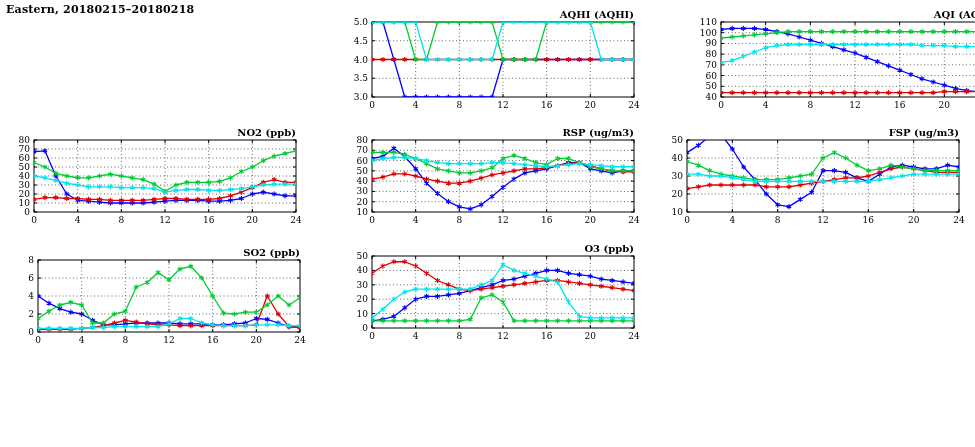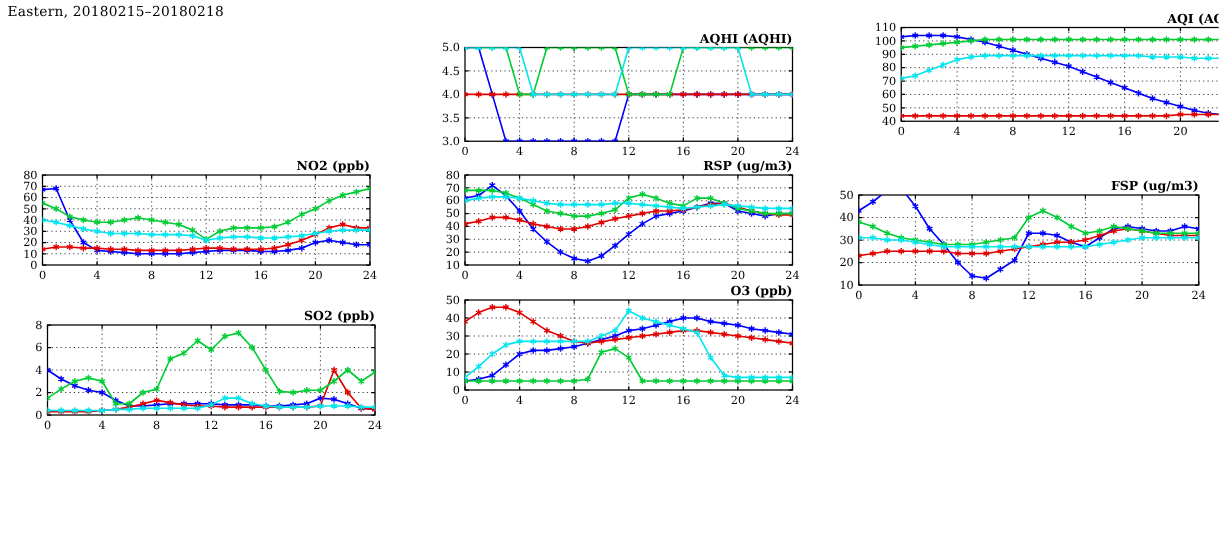--- a/index.html
+++ b/index.html
@@ -13,21 +13,21 @@
     font-family: "DejaVu Serif", serif;
     color: #000;
     position: relative;
     overflow: hidden;
   }
   #page-title {
     position: absolute;
     left: 6px;
     top: 3px;
     font-family: "DejaVu Serif", serif;
-    font-weight: normal;
+    font-weight: bold;
     font-size: 11px;
     letter-spacing: 0.2px;
     white-space: nowrap;
   }
   .panel {
     position: absolute;
   }
   .panel svg {
     display: block;
   }
@@ -39,21 +39,21 @@
   .tick-label {
     font-family: "DejaVu Serif", serif;
     font-size: 9px;
   }
 </style>
 </head>
 <body>
 
 <div id="page-title">Eastern, 20180215–20180218</div>
 
-<div class="panel" id="panel-aqhi" style="left:340px; top:8px;margin-top:16px;">
+<div class="panel" id="panel-aqhi" style="left:340px; top:8px;">
     <svg width="300" height="105" viewBox="0 0 300 105">
       <text x="294" y="10" text-anchor="end" class="plot-title">AQHI (AQHI)</text>
       <line x1="75.66666666666666" y1="14" x2="75.66666666666666" y2="89" stroke="#000" stroke-width="0.6" stroke-dasharray="1,2.5"></line>
       <line x1="119.33333333333333" y1="14" x2="119.33333333333333" y2="89" stroke="#000" stroke-width="0.6" stroke-dasharray="1,2.5"></line>
       <line x1="163" y1="14" x2="163" y2="89" stroke="#000" stroke-width="0.6" stroke-dasharray="1,2.5"></line>
       <line x1="206.66666666666666" y1="14" x2="206.66666666666666" y2="89" stroke="#000" stroke-width="0.6" stroke-dasharray="1,2.5"></line>
       <line x1="250.33333333333334" y1="14" x2="250.33333333333334" y2="89" stroke="#000" stroke-width="0.6" stroke-dasharray="1,2.5"></line>
       <line x1="32" y1="70.25" x2="294" y2="70.25" stroke="#000" stroke-width="0.6" stroke-dasharray="1,2.5"></line>
       <line x1="32" y1="51.5" x2="294" y2="51.5" stroke="#000" stroke-width="0.6" stroke-dasharray="1,2.5"></line>
       <line x1="32" y1="32.75" x2="294" y2="32.75" stroke="#000" stroke-width="0.6" stroke-dasharray="1,2.5"></line>
@@ -339,21 +339,21 @@
         <path d="M32.00,27.91L32.00,33.11 M34.25,29.21L29.75,31.81 M34.25,31.81L29.75,29.21 M42.92,25.86L42.92,31.06 M45.17,27.16L40.67,29.76 M45.17,29.76L40.67,27.16 M53.83,17.63L53.83,22.83 M56.08,18.93L51.58,21.53 M56.08,21.53L51.58,18.93 M64.75,25.86L64.75,31.06 M67.00,27.16L62.50,29.76 M67.00,29.76L62.50,27.16 M75.67,38.20L75.67,43.40 M77.92,39.50L73.42,42.10 M77.92,42.10L73.42,39.50 M86.58,52.60L86.58,57.80 M88.83,53.90L84.33,56.50 M88.83,56.50L84.33,53.90 M97.50,62.89L97.50,68.09 M99.75,64.19L95.25,66.79 M99.75,66.79L95.25,64.19 M108.42,71.11L108.42,76.31 M110.67,72.41L106.17,75.01 M110.67,75.01L106.17,72.41 M119.33,76.26L119.33,81.46 M121.58,77.56L117.08,80.16 M121.58,80.16L117.08,77.56 M130.25,78.31L130.25,83.51 M132.50,79.61L128.00,82.21 M132.50,82.21L128.00,79.61 M141.17,74.20L141.17,79.40 M143.42,75.50L138.92,78.10 M143.42,78.10L138.92,75.50 M152.08,65.97L152.08,71.17 M154.33,67.27L149.83,69.87 M154.33,69.87L149.83,67.27 M163.00,56.71L163.00,61.91 M165.25,58.01L160.75,60.61 M165.25,60.61L160.75,58.01 M173.92,48.49L173.92,53.69 M176.17,49.79L171.67,52.39 M176.17,52.39L171.67,49.79 M184.83,42.31L184.83,47.51 M187.08,43.61L182.58,46.21 M187.08,46.21L182.58,43.61 M195.75,40.26L195.75,45.46 M198.00,41.56L193.50,44.16 M198.00,44.16L193.50,41.56 M206.67,38.20L206.67,43.40 M208.92,39.50L204.42,42.10 M208.92,42.10L204.42,39.50 M217.58,35.11L217.58,40.31 M219.83,36.41L215.33,39.01 M219.83,39.01L215.33,36.41 M228.50,32.03L228.50,37.23 M230.75,33.33L226.25,35.93 M230.75,35.93L226.25,33.33 M239.42,32.03L239.42,37.23 M241.67,33.33L237.17,35.93 M241.67,35.93L237.17,33.33 M250.33,38.20L250.33,43.40 M252.58,39.50L248.08,42.10 M252.58,42.10L248.08,39.50 M261.25,40.26L261.25,45.46 M263.50,41.56L259.00,44.16 M263.50,44.16L259.00,41.56 M272.17,42.31L272.17,47.51 M274.42,43.61L269.92,46.21 M274.42,46.21L269.92,43.61 M283.08,40.26L283.08,45.46 M285.33,41.56L280.83,44.16 M285.33,44.16L280.83,41.56 M294.00,40.26L294.00,45.46 M296.25,41.56L291.75,44.16 M296.25,44.16L291.75,41.56 " stroke="#0000ff" stroke-width="1.1" fill="none"></path>
         <path d="M32.00,51.09L42.92,49.03L53.83,45.94L64.75,45.94L75.67,48.00L86.58,51.09L97.50,53.14L108.42,55.20L119.33,55.20L130.25,53.14L141.17,50.06L152.08,46.97L163.00,44.91L173.92,42.86L184.83,40.80L195.75,40.80L206.67,39.77L217.58,37.71L228.50,35.66L239.42,34.63L250.33,37.71L261.25,40.80L272.17,42.86L283.08,43.89L294.00,43.89" fill="none" stroke="#e00000" stroke-width="1.3" stroke-linejoin="round"></path>
         <path d="M32.00,48.49L32.00,53.69 M34.25,49.79L29.75,52.39 M34.25,52.39L29.75,49.79 M42.92,46.43L42.92,51.63 M45.17,47.73L40.67,50.33 M45.17,50.33L40.67,47.73 M53.83,43.34L53.83,48.54 M56.08,44.64L51.58,47.24 M56.08,47.24L51.58,44.64 M64.75,43.34L64.75,48.54 M67.00,44.64L62.50,47.24 M67.00,47.24L62.50,44.64 M75.67,45.40L75.67,50.60 M77.92,46.70L73.42,49.30 M77.92,49.30L73.42,46.70 M86.58,48.49L86.58,53.69 M88.83,49.79L84.33,52.39 M88.83,52.39L84.33,49.79 M97.50,50.54L97.50,55.74 M99.75,51.84L95.25,54.44 M99.75,54.44L95.25,51.84 M108.42,52.60L108.42,57.80 M110.67,53.90L106.17,56.50 M110.67,56.50L106.17,53.90 M119.33,52.60L119.33,57.80 M121.58,53.90L117.08,56.50 M121.58,56.50L117.08,53.90 M130.25,50.54L130.25,55.74 M132.50,51.84L128.00,54.44 M132.50,54.44L128.00,51.84 M141.17,47.46L141.17,52.66 M143.42,48.76L138.92,51.36 M143.42,51.36L138.92,48.76 M152.08,44.37L152.08,49.57 M154.33,45.67L149.83,48.27 M154.33,48.27L149.83,45.67 M163.00,42.31L163.00,47.51 M165.25,43.61L160.75,46.21 M165.25,46.21L160.75,43.61 M173.92,40.26L173.92,45.46 M176.17,41.56L171.67,44.16 M176.17,44.16L171.67,41.56 M184.83,38.20L184.83,43.40 M187.08,39.50L182.58,42.10 M187.08,42.10L182.58,39.50 M195.75,38.20L195.75,43.40 M198.00,39.50L193.50,42.10 M198.00,42.10L193.50,39.50 M206.67,37.17L206.67,42.37 M208.92,38.47L204.42,41.07 M208.92,41.07L204.42,38.47 M217.58,35.11L217.58,40.31 M219.83,36.41L215.33,39.01 M219.83,39.01L215.33,36.41 M228.50,33.06L228.50,38.26 M230.75,34.36L226.25,36.96 M230.75,36.96L226.25,34.36 M239.42,32.03L239.42,37.23 M241.67,33.33L237.17,35.93 M241.67,35.93L237.17,33.33 M250.33,35.11L250.33,40.31 M252.58,36.41L248.08,39.01 M252.58,39.01L248.08,36.41 M261.25,38.20L261.25,43.40 M263.50,39.50L259.00,42.10 M263.50,42.10L259.00,39.50 M272.17,40.26L272.17,45.46 M274.42,41.56L269.92,44.16 M274.42,44.16L269.92,41.56 M283.08,41.29L283.08,46.49 M285.33,42.59L280.83,45.19 M285.33,45.19L280.83,42.59 M294.00,41.29L294.00,46.49 M296.25,42.59L291.75,45.19 M296.25,45.19L291.75,42.59 " stroke="#e00000" stroke-width="1.1" fill="none"></path>
         <path d="M32.00,24.34L42.92,24.34L53.83,24.34L64.75,26.40L75.67,30.51L86.58,35.66L97.50,40.80L108.42,42.86L119.33,44.91L130.25,44.91L141.17,42.86L152.08,39.77L163.00,30.51L173.92,27.43L184.83,30.51L195.75,34.63L206.67,36.69L217.58,30.51L228.50,30.51L239.42,34.63L250.33,38.74L261.25,40.80L272.17,42.86L283.08,42.86L294.00,42.86" fill="none" stroke="#00cc33" stroke-width="1.3" stroke-linejoin="round"></path>
         <path d="M32.00,21.74L32.00,26.94 M34.25,23.04L29.75,25.64 M34.25,25.64L29.75,23.04 M42.92,21.74L42.92,26.94 M45.17,23.04L40.67,25.64 M45.17,25.64L40.67,23.04 M53.83,21.74L53.83,26.94 M56.08,23.04L51.58,25.64 M56.08,25.64L51.58,23.04 M64.75,23.80L64.75,29.00 M67.00,25.10L62.50,27.70 M67.00,27.70L62.50,25.10 M75.67,27.91L75.67,33.11 M77.92,29.21L73.42,31.81 M77.92,31.81L73.42,29.21 M86.58,33.06L86.58,38.26 M88.83,34.36L84.33,36.96 M88.83,36.96L84.33,34.36 M97.50,38.20L97.50,43.40 M99.75,39.50L95.25,42.10 M99.75,42.10L95.25,39.50 M108.42,40.26L108.42,45.46 M110.67,41.56L106.17,44.16 M110.67,44.16L106.17,41.56 M119.33,42.31L119.33,47.51 M121.58,43.61L117.08,46.21 M121.58,46.21L117.08,43.61 M130.25,42.31L130.25,47.51 M132.50,43.61L128.00,46.21 M132.50,46.21L128.00,43.61 M141.17,40.26L141.17,45.46 M143.42,41.56L138.92,44.16 M143.42,44.16L138.92,41.56 M152.08,37.17L152.08,42.37 M154.33,38.47L149.83,41.07 M154.33,41.07L149.83,38.47 M163.00,27.91L163.00,33.11 M165.25,29.21L160.75,31.81 M165.25,31.81L160.75,29.21 M173.92,24.83L173.92,30.03 M176.17,26.13L171.67,28.73 M176.17,28.73L171.67,26.13 M184.83,27.91L184.83,33.11 M187.08,29.21L182.58,31.81 M187.08,31.81L182.58,29.21 M195.75,32.03L195.75,37.23 M198.00,33.33L193.50,35.93 M198.00,35.93L193.50,33.33 M206.67,34.09L206.67,39.29 M208.92,35.39L204.42,37.99 M208.92,37.99L204.42,35.39 M217.58,27.91L217.58,33.11 M219.83,29.21L215.33,31.81 M219.83,31.81L215.33,29.21 M228.50,27.91L228.50,33.11 M230.75,29.21L226.25,31.81 M230.75,31.81L226.25,29.21 M239.42,32.03L239.42,37.23 M241.67,33.33L237.17,35.93 M241.67,35.93L237.17,33.33 M250.33,36.14L250.33,41.34 M252.58,37.44L248.08,40.04 M252.58,40.04L248.08,37.44 M261.25,38.20L261.25,43.40 M263.50,39.50L259.00,42.10 M263.50,42.10L259.00,39.50 M272.17,40.26L272.17,45.46 M274.42,41.56L269.92,44.16 M274.42,44.16L269.92,41.56 M283.08,40.26L283.08,45.46 M285.33,41.56L280.83,44.16 M285.33,44.16L280.83,41.56 M294.00,40.26L294.00,45.46 M296.25,41.56L291.75,44.16 M296.25,44.16L291.75,41.56 " stroke="#00cc33" stroke-width="1.1" fill="none"></path>
         <path d="M32.00,32.57L42.92,30.51L53.83,29.49L64.75,29.49L75.67,30.51L86.58,32.57L97.50,34.63L108.42,35.66L119.33,35.66L130.25,35.66L141.17,35.66L152.08,34.63L163.00,34.63L173.92,35.66L184.83,36.69L195.75,37.71L206.67,38.74L217.58,37.71L228.50,36.69L239.42,35.66L250.33,36.69L261.25,37.71L272.17,38.74L283.08,38.74L294.00,38.74" fill="none" stroke="#00e5ee" stroke-width="1.3" stroke-linejoin="round"></path>
         <path d="M32.00,29.97L32.00,35.17 M34.25,31.27L29.75,33.87 M34.25,33.87L29.75,31.27 M42.92,27.91L42.92,33.11 M45.17,29.21L40.67,31.81 M45.17,31.81L40.67,29.21 M53.83,26.89L53.83,32.09 M56.08,28.19L51.58,30.79 M56.08,30.79L51.58,28.19 M64.75,26.89L64.75,32.09 M67.00,28.19L62.50,30.79 M67.00,30.79L62.50,28.19 M75.67,27.91L75.67,33.11 M77.92,29.21L73.42,31.81 M77.92,31.81L73.42,29.21 M86.58,29.97L86.58,35.17 M88.83,31.27L84.33,33.87 M88.83,33.87L84.33,31.27 M97.50,32.03L97.50,37.23 M99.75,33.33L95.25,35.93 M99.75,35.93L95.25,33.33 M108.42,33.06L108.42,38.26 M110.67,34.36L106.17,36.96 M110.67,36.96L106.17,34.36 M119.33,33.06L119.33,38.26 M121.58,34.36L117.08,36.96 M121.58,36.96L117.08,34.36 M130.25,33.06L130.25,38.26 M132.50,34.36L128.00,36.96 M132.50,36.96L128.00,34.36 M141.17,33.06L141.17,38.26 M143.42,34.36L138.92,36.96 M143.42,36.96L138.92,34.36 M152.08,32.03L152.08,37.23 M154.33,33.33L149.83,35.93 M154.33,35.93L149.83,33.33 M163.00,32.03L163.00,37.23 M165.25,33.33L160.75,35.93 M165.25,35.93L160.75,33.33 M173.92,33.06L173.92,38.26 M176.17,34.36L171.67,36.96 M176.17,36.96L171.67,34.36 M184.83,34.09L184.83,39.29 M187.08,35.39L182.58,37.99 M187.08,37.99L182.58,35.39 M195.75,35.11L195.75,40.31 M198.00,36.41L193.50,39.01 M198.00,39.01L193.50,36.41 M206.67,36.14L206.67,41.34 M208.92,37.44L204.42,40.04 M208.92,40.04L204.42,37.44 M217.58,35.11L217.58,40.31 M219.83,36.41L215.33,39.01 M219.83,39.01L215.33,36.41 M228.50,34.09L228.50,39.29 M230.75,35.39L226.25,37.99 M230.75,37.99L226.25,35.39 M239.42,33.06L239.42,38.26 M241.67,34.36L237.17,36.96 M241.67,36.96L237.17,34.36 M250.33,34.09L250.33,39.29 M252.58,35.39L248.08,37.99 M252.58,37.99L248.08,35.39 M261.25,35.11L261.25,40.31 M263.50,36.41L259.00,39.01 M263.50,39.01L259.00,36.41 M272.17,36.14L272.17,41.34 M274.42,37.44L269.92,40.04 M274.42,40.04L269.92,37.44 M283.08,36.14L283.08,41.34 M285.33,37.44L280.83,40.04 M285.33,40.04L280.83,37.44 M294.00,36.14L294.00,41.34 M296.25,37.44L291.75,40.04 M296.25,40.04L291.75,37.44 " stroke="#00e5ee" stroke-width="1.1" fill="none"></path>
       </g>
     </svg>
   </div>
-<div class="panel" id="panel-fsp" style="left:655px; top:144px;">
+<div class="panel" id="panel-fsp" style="left:655px; top:128px;">
     <svg width="310" height="100" viewBox="0 0 310 100">
       <text x="304" y="8" text-anchor="end" class="plot-title">FSP (ug/m3)</text>
       <line x1="77.33333333333333" y1="12" x2="77.33333333333333" y2="84" stroke="#000" stroke-width="0.6" stroke-dasharray="1,2.5"></line>
       <line x1="122.66666666666666" y1="12" x2="122.66666666666666" y2="84" stroke="#000" stroke-width="0.6" stroke-dasharray="1,2.5"></line>
       <line x1="168" y1="12" x2="168" y2="84" stroke="#000" stroke-width="0.6" stroke-dasharray="1,2.5"></line>
       <line x1="213.33333333333331" y1="12" x2="213.33333333333331" y2="84" stroke="#000" stroke-width="0.6" stroke-dasharray="1,2.5"></line>
       <line x1="258.6666666666667" y1="12" x2="258.6666666666667" y2="84" stroke="#000" stroke-width="0.6" stroke-dasharray="1,2.5"></line>
       <line x1="32" y1="66" x2="304" y2="66" stroke="#000" stroke-width="0.6" stroke-dasharray="1,2.5"></line>
       <line x1="32" y1="48" x2="304" y2="48" stroke="#000" stroke-width="0.6" stroke-dasharray="1,2.5"></line>
       <line x1="32" y1="30" x2="304" y2="30" stroke="#000" stroke-width="0.6" stroke-dasharray="1,2.5"></line>
@@ -469,21 +469,21 @@
         <path d="M32.00,45.40L32.00,50.60 M34.25,46.70L29.75,49.30 M34.25,49.30L29.75,46.70 M42.92,52.60L42.92,57.80 M45.17,53.90L40.67,56.50 M45.17,56.50L40.67,53.90 M53.83,58.00L53.83,63.20 M56.08,59.30L51.58,61.90 M56.08,61.90L51.58,59.30 M64.75,61.60L64.75,66.80 M67.00,62.90L62.50,65.50 M67.00,65.50L62.50,62.90 M75.67,63.40L75.67,68.60 M77.92,64.70L73.42,67.30 M77.92,67.30L73.42,64.70 M86.58,69.70L86.58,74.90 M88.83,71.00L84.33,73.60 M88.83,73.60L84.33,71.00 M97.50,74.20L97.50,79.40 M99.75,75.50L95.25,78.10 M99.75,78.10L95.25,75.50 M108.42,74.20L108.42,79.40 M110.67,75.50L106.17,78.10 M110.67,78.10L106.17,75.50 M119.33,73.30L119.33,78.50 M121.58,74.60L117.08,77.20 M121.58,77.20L117.08,74.60 M130.25,72.40L130.25,77.60 M132.50,73.70L128.00,76.30 M132.50,76.30L128.00,73.70 M141.17,72.40L141.17,77.60 M143.42,73.70L138.92,76.30 M143.42,76.30L138.92,73.70 M152.08,72.40L152.08,77.60 M154.33,73.70L149.83,76.30 M154.33,76.30L149.83,73.70 M163.00,72.40L163.00,77.60 M165.25,73.70L160.75,76.30 M165.25,76.30L160.75,73.70 M173.92,73.30L173.92,78.50 M176.17,74.60L171.67,77.20 M176.17,77.20L171.67,74.60 M184.83,73.30L184.83,78.50 M187.08,74.60L182.58,77.20 M187.08,77.20L182.58,74.60 M195.75,73.30L195.75,78.50 M198.00,74.60L193.50,77.20 M198.00,77.20L193.50,74.60 M206.67,74.20L206.67,79.40 M208.92,75.50L204.42,78.10 M208.92,78.10L204.42,75.50 M217.58,74.20L217.58,79.40 M219.83,75.50L215.33,78.10 M219.83,78.10L215.33,75.50 M228.50,73.30L228.50,78.50 M230.75,74.60L226.25,77.20 M230.75,77.20L226.25,74.60 M239.42,72.40L239.42,77.60 M241.67,73.70L237.17,76.30 M241.67,76.30L237.17,73.70 M250.33,67.90L250.33,73.10 M252.58,69.20L248.08,71.80 M252.58,71.80L248.08,69.20 M261.25,68.80L261.25,74.00 M263.50,70.10L259.00,72.70 M263.50,72.70L259.00,70.10 M272.17,72.40L272.17,77.60 M274.42,73.70L269.92,76.30 M274.42,76.30L269.92,73.70 M283.08,76.00L283.08,81.20 M285.33,77.30L280.83,79.90 M285.33,79.90L280.83,77.30 M294.00,76.90L294.00,82.10 M296.25,78.20L291.75,80.80 M296.25,80.80L291.75,78.20 " stroke="#0000ff" stroke-width="1.1" fill="none"></path>
         <path d="M32.00,81.30L42.92,81.30L53.83,81.30L64.75,81.30L75.67,80.40L86.58,79.50L97.50,77.70L108.42,75.00L119.33,72.30L130.25,74.10L141.17,75.90L152.08,76.80L163.00,76.80L173.92,77.70L184.83,77.70L195.75,77.70L206.67,77.70L217.58,77.70L228.50,77.70L239.42,77.70L250.33,76.80L261.25,48.00L272.17,66.00L283.08,78.60L294.00,79.50" fill="none" stroke="#e00000" stroke-width="1.3" stroke-linejoin="round"></path>
         <path d="M32.00,78.70L32.00,83.90 M34.25,80.00L29.75,82.60 M34.25,82.60L29.75,80.00 M42.92,78.70L42.92,83.90 M45.17,80.00L40.67,82.60 M45.17,82.60L40.67,80.00 M53.83,78.70L53.83,83.90 M56.08,80.00L51.58,82.60 M56.08,82.60L51.58,80.00 M64.75,78.70L64.75,83.90 M67.00,80.00L62.50,82.60 M67.00,82.60L62.50,80.00 M75.67,77.80L75.67,83.00 M77.92,79.10L73.42,81.70 M77.92,81.70L73.42,79.10 M86.58,76.90L86.58,82.10 M88.83,78.20L84.33,80.80 M88.83,80.80L84.33,78.20 M97.50,75.10L97.50,80.30 M99.75,76.40L95.25,79.00 M99.75,79.00L95.25,76.40 M108.42,72.40L108.42,77.60 M110.67,73.70L106.17,76.30 M110.67,76.30L106.17,73.70 M119.33,69.70L119.33,74.90 M121.58,71.00L117.08,73.60 M121.58,73.60L117.08,71.00 M130.25,71.50L130.25,76.70 M132.50,72.80L128.00,75.40 M132.50,75.40L128.00,72.80 M141.17,73.30L141.17,78.50 M143.42,74.60L138.92,77.20 M143.42,77.20L138.92,74.60 M152.08,74.20L152.08,79.40 M154.33,75.50L149.83,78.10 M154.33,78.10L149.83,75.50 M163.00,74.20L163.00,79.40 M165.25,75.50L160.75,78.10 M165.25,78.10L160.75,75.50 M173.92,75.10L173.92,80.30 M176.17,76.40L171.67,79.00 M176.17,79.00L171.67,76.40 M184.83,75.10L184.83,80.30 M187.08,76.40L182.58,79.00 M187.08,79.00L182.58,76.40 M195.75,75.10L195.75,80.30 M198.00,76.40L193.50,79.00 M198.00,79.00L193.50,76.40 M206.67,75.10L206.67,80.30 M208.92,76.40L204.42,79.00 M208.92,79.00L204.42,76.40 M217.58,75.10L217.58,80.30 M219.83,76.40L215.33,79.00 M219.83,79.00L215.33,76.40 M228.50,75.10L228.50,80.30 M230.75,76.40L226.25,79.00 M230.75,79.00L226.25,76.40 M239.42,75.10L239.42,80.30 M241.67,76.40L237.17,79.00 M241.67,79.00L237.17,76.40 M250.33,74.20L250.33,79.40 M252.58,75.50L248.08,78.10 M252.58,78.10L248.08,75.50 M261.25,45.40L261.25,50.60 M263.50,46.70L259.00,49.30 M263.50,49.30L259.00,46.70 M272.17,63.40L272.17,68.60 M274.42,64.70L269.92,67.30 M274.42,67.30L269.92,64.70 M283.08,76.00L283.08,81.20 M285.33,77.30L280.83,79.90 M285.33,79.90L280.83,77.30 M294.00,76.90L294.00,82.10 M296.25,78.20L291.75,80.80 M296.25,80.80L291.75,78.20 " stroke="#e00000" stroke-width="1.1" fill="none"></path>
         <path d="M32.00,70.50L42.92,63.30L53.83,57.00L64.75,54.30L75.67,57.00L86.58,75.00L97.50,75.00L108.42,66.00L119.33,63.30L130.25,39.00L141.17,34.50L152.08,24.60L163.00,31.80L173.92,21.00L184.83,18.30L195.75,30.00L206.67,48.00L217.58,65.10L228.50,66.00L239.42,64.20L250.33,64.20L261.25,57.00L272.17,48.00L283.08,57.00L294.00,49.80" fill="none" stroke="#00cc33" stroke-width="1.3" stroke-linejoin="round"></path>
         <path d="M32.00,67.90L32.00,73.10 M34.25,69.20L29.75,71.80 M34.25,71.80L29.75,69.20 M42.92,60.70L42.92,65.90 M45.17,62.00L40.67,64.60 M45.17,64.60L40.67,62.00 M53.83,54.40L53.83,59.60 M56.08,55.70L51.58,58.30 M56.08,58.30L51.58,55.70 M64.75,51.70L64.75,56.90 M67.00,53.00L62.50,55.60 M67.00,55.60L62.50,53.00 M75.67,54.40L75.67,59.60 M77.92,55.70L73.42,58.30 M77.92,58.30L73.42,55.70 M86.58,72.40L86.58,77.60 M88.83,73.70L84.33,76.30 M88.83,76.30L84.33,73.70 M97.50,72.40L97.50,77.60 M99.75,73.70L95.25,76.30 M99.75,76.30L95.25,73.70 M108.42,63.40L108.42,68.60 M110.67,64.70L106.17,67.30 M110.67,67.30L106.17,64.70 M119.33,60.70L119.33,65.90 M121.58,62.00L117.08,64.60 M121.58,64.60L117.08,62.00 M130.25,36.40L130.25,41.60 M132.50,37.70L128.00,40.30 M132.50,40.30L128.00,37.70 M141.17,31.90L141.17,37.10 M143.42,33.20L138.92,35.80 M143.42,35.80L138.92,33.20 M152.08,22.00L152.08,27.20 M154.33,23.30L149.83,25.90 M154.33,25.90L149.83,23.30 M163.00,29.20L163.00,34.40 M165.25,30.50L160.75,33.10 M165.25,33.10L160.75,30.50 M173.92,18.40L173.92,23.60 M176.17,19.70L171.67,22.30 M176.17,22.30L171.67,19.70 M184.83,15.70L184.83,20.90 M187.08,17.00L182.58,19.60 M187.08,19.60L182.58,17.00 M195.75,27.40L195.75,32.60 M198.00,28.70L193.50,31.30 M198.00,31.30L193.50,28.70 M206.67,45.40L206.67,50.60 M208.92,46.70L204.42,49.30 M208.92,49.30L204.42,46.70 M217.58,62.50L217.58,67.70 M219.83,63.80L215.33,66.40 M219.83,66.40L215.33,63.80 M228.50,63.40L228.50,68.60 M230.75,64.70L226.25,67.30 M230.75,67.30L226.25,64.70 M239.42,61.60L239.42,66.80 M241.67,62.90L237.17,65.50 M241.67,65.50L237.17,62.90 M250.33,61.60L250.33,66.80 M252.58,62.90L248.08,65.50 M252.58,65.50L248.08,62.90 M261.25,54.40L261.25,59.60 M263.50,55.70L259.00,58.30 M263.50,58.30L259.00,55.70 M272.17,45.40L272.17,50.60 M274.42,46.70L269.92,49.30 M274.42,49.30L269.92,46.70 M283.08,54.40L283.08,59.60 M285.33,55.70L280.83,58.30 M285.33,58.30L280.83,55.70 M294.00,47.20L294.00,52.40 M296.25,48.50L291.75,51.10 M296.25,51.10L291.75,48.50 " stroke="#00cc33" stroke-width="1.1" fill="none"></path>
         <path d="M32.00,80.40L42.92,80.40L53.83,80.40L64.75,80.40L75.67,80.40L86.58,79.50L97.50,79.50L108.42,78.60L119.33,78.60L130.25,78.60L141.17,78.60L152.08,78.60L163.00,75.90L173.92,70.50L184.83,70.50L195.75,75.00L206.67,76.80L217.58,77.70L228.50,77.70L239.42,77.70L250.33,76.80L261.25,76.80L272.17,76.80L283.08,77.70L294.00,77.70" fill="none" stroke="#00e5ee" stroke-width="1.3" stroke-linejoin="round"></path>
         <path d="M32.00,77.80L32.00,83.00 M34.25,79.10L29.75,81.70 M34.25,81.70L29.75,79.10 M42.92,77.80L42.92,83.00 M45.17,79.10L40.67,81.70 M45.17,81.70L40.67,79.10 M53.83,77.80L53.83,83.00 M56.08,79.10L51.58,81.70 M56.08,81.70L51.58,79.10 M64.75,77.80L64.75,83.00 M67.00,79.10L62.50,81.70 M67.00,81.70L62.50,79.10 M75.67,77.80L75.67,83.00 M77.92,79.10L73.42,81.70 M77.92,81.70L73.42,79.10 M86.58,76.90L86.58,82.10 M88.83,78.20L84.33,80.80 M88.83,80.80L84.33,78.20 M97.50,76.90L97.50,82.10 M99.75,78.20L95.25,80.80 M99.75,80.80L95.25,78.20 M108.42,76.00L108.42,81.20 M110.67,77.30L106.17,79.90 M110.67,79.90L106.17,77.30 M119.33,76.00L119.33,81.20 M121.58,77.30L117.08,79.90 M121.58,79.90L117.08,77.30 M130.25,76.00L130.25,81.20 M132.50,77.30L128.00,79.90 M132.50,79.90L128.00,77.30 M141.17,76.00L141.17,81.20 M143.42,77.30L138.92,79.90 M143.42,79.90L138.92,77.30 M152.08,76.00L152.08,81.20 M154.33,77.30L149.83,79.90 M154.33,79.90L149.83,77.30 M163.00,73.30L163.00,78.50 M165.25,74.60L160.75,77.20 M165.25,77.20L160.75,74.60 M173.92,67.90L173.92,73.10 M176.17,69.20L171.67,71.80 M176.17,71.80L171.67,69.20 M184.83,67.90L184.83,73.10 M187.08,69.20L182.58,71.80 M187.08,71.80L182.58,69.20 M195.75,72.40L195.75,77.60 M198.00,73.70L193.50,76.30 M198.00,76.30L193.50,73.70 M206.67,74.20L206.67,79.40 M208.92,75.50L204.42,78.10 M208.92,78.10L204.42,75.50 M217.58,75.10L217.58,80.30 M219.83,76.40L215.33,79.00 M219.83,79.00L215.33,76.40 M228.50,75.10L228.50,80.30 M230.75,76.40L226.25,79.00 M230.75,79.00L226.25,76.40 M239.42,75.10L239.42,80.30 M241.67,76.40L237.17,79.00 M241.67,79.00L237.17,76.40 M250.33,74.20L250.33,79.40 M252.58,75.50L248.08,78.10 M252.58,78.10L248.08,75.50 M261.25,74.20L261.25,79.40 M263.50,75.50L259.00,78.10 M263.50,78.10L259.00,75.50 M272.17,74.20L272.17,79.40 M274.42,75.50L269.92,78.10 M274.42,78.10L269.92,75.50 M283.08,75.10L283.08,80.30 M285.33,76.40L280.83,79.00 M285.33,79.00L280.83,76.40 M294.00,75.10L294.00,80.30 M296.25,76.40L291.75,79.00 M296.25,79.00L291.75,76.40 " stroke="#00e5ee" stroke-width="1.1" fill="none"></path>
       </g>
     </svg>
   </div>
-<div class="panel" id="panel-o3" style="left:340px; top:228px;">
+<div class="panel" id="panel-o3" style="left:340px; top:244px;">
     <svg width="300" height="100" viewBox="0 0 300 100">
       <text x="294" y="8" text-anchor="end" class="plot-title">O3 (ppb)</text>
       <line x1="75.66666666666666" y1="12" x2="75.66666666666666" y2="84" stroke="#000" stroke-width="0.6" stroke-dasharray="1,2.5"></line>
       <line x1="119.33333333333333" y1="12" x2="119.33333333333333" y2="84" stroke="#000" stroke-width="0.6" stroke-dasharray="1,2.5"></line>
       <line x1="163" y1="12" x2="163" y2="84" stroke="#000" stroke-width="0.6" stroke-dasharray="1,2.5"></line>
       <line x1="206.66666666666666" y1="12" x2="206.66666666666666" y2="84" stroke="#000" stroke-width="0.6" stroke-dasharray="1,2.5"></line>
       <line x1="250.33333333333334" y1="12" x2="250.33333333333334" y2="84" stroke="#000" stroke-width="0.6" stroke-dasharray="1,2.5"></line>
       <line x1="32" y1="69.6" x2="294" y2="69.6" stroke="#000" stroke-width="0.6" stroke-dasharray="1,2.5"></line>
       <line x1="32" y1="55.2" x2="294" y2="55.2" stroke="#000" stroke-width="0.6" stroke-dasharray="1,2.5"></line>
       <line x1="32" y1="40.800000000000004" x2="294" y2="40.800000000000004" stroke="#000" stroke-width="0.6" stroke-dasharray="1,2.5"></line>

